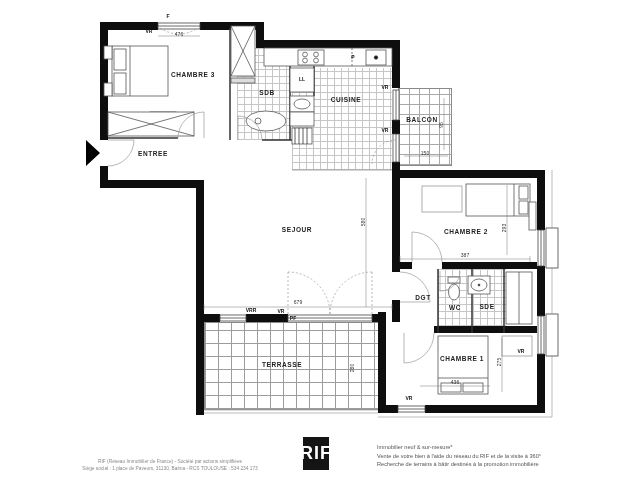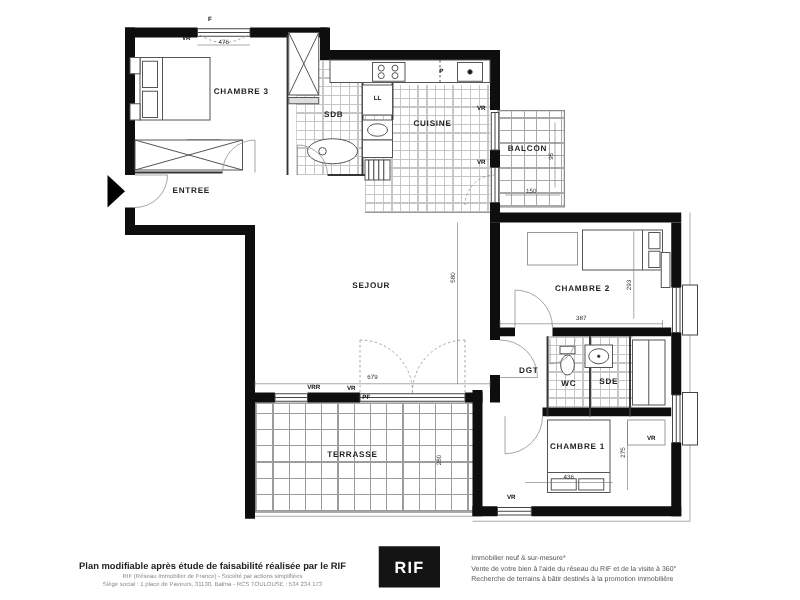--- a/index.html
+++ b/index.html
@@ -24,23 +24,23 @@
   .dim{position:absolute;transform:translate(-50%,-50%);
     font-size:5px;color:#333;white-space:nowrap;}
   .dim.v{transform:translate(-50%,-50%) rotate(-90deg);}
   .tag{position:absolute;transform:translate(-50%,-50%);
     font-size:5px;font-weight:bold;color:#111;white-space:nowrap;}
   #footer{position:absolute;left:0;top:432px;width:640px;height:48px;}
   .f-main{position:absolute;left:58px;top:16px;width:224px;text-align:center;
     font-size:7.5px;font-weight:bold;color:#222;white-space:nowrap;}
   .f-sub{position:absolute;left:58px;width:224px;text-align:center;
     font-size:4.8px;color:#8a8a8a;white-space:nowrap;}
-  .f-logo{position:absolute;left:303px;top:5px;width:49px;height:33px;
+  .f-logo{position:absolute;left:303px;top:5px;width:26px;height:33px;
     background:#141414;color:#fff;display:flex;align-items:center;justify-content:center;
-    font-size:13px;font-weight:bold;letter-spacing:1px;}
+    font-size:18px;font-weight:bold;letter-spacing:1px;}
   .f-right{position:absolute;left:377px;top:11px;font-size:5.6px;color:#555;line-height:8.5px;}
 </style>
 </head>
 <body>
 
 <div id="plan">
 
   <div class="tiles" style="left:237px;top:48px;width:54px;height:92px;"></div>
   <div class="tiles" style="left:292px;top:68px;width:100px;height:102px;"></div>
   <div class="tiles" style="left:438px;top:269px;width:68px;height:57px;"></div>
@@ -292,21 +292,20 @@
   <div class="tag" style="left:302px;top:79px">LL</div>
   <div class="tag" style="left:214px;top:318px">F</div>
   <div class="tag" style="left:293px;top:318px">PF</div>
   <div class="tag" style="left:251px;top:310px">VRR</div>
   <div class="tag" style="left:281px;top:311px">VR</div>
   <div class="tag" style="left:409px;top:398px">VR</div>
   <div class="tag" style="left:521px;top:351px">VR</div>
 </div>
 
 <div id="footer">
-  <div class="f-main">Plan modifiable après étude de faisabilité réalisée par le RIF</div>
   <div class="f-sub" style="top:27px">RIF (Réseau Immobilier de France) - Société par actions simplifiées</div>
   <div class="f-sub" style="top:34px">Siège social : 1 place de Paveurs, 31130, Balma - RCS TOULOUSE : 534 234 173</div>
   <div class="f-logo">
     <span>RIF</span>
   </div>
   <div class="f-right">
     <div>Immobilier neuf &amp; sur-mesure*</div>
     <div>Vente de votre bien à l'aide du réseau du RIF et de la visite à 360°</div>
     <div>Recherche de terrains à bâtir destinés à la promotion immobilière</div>
   </div>

